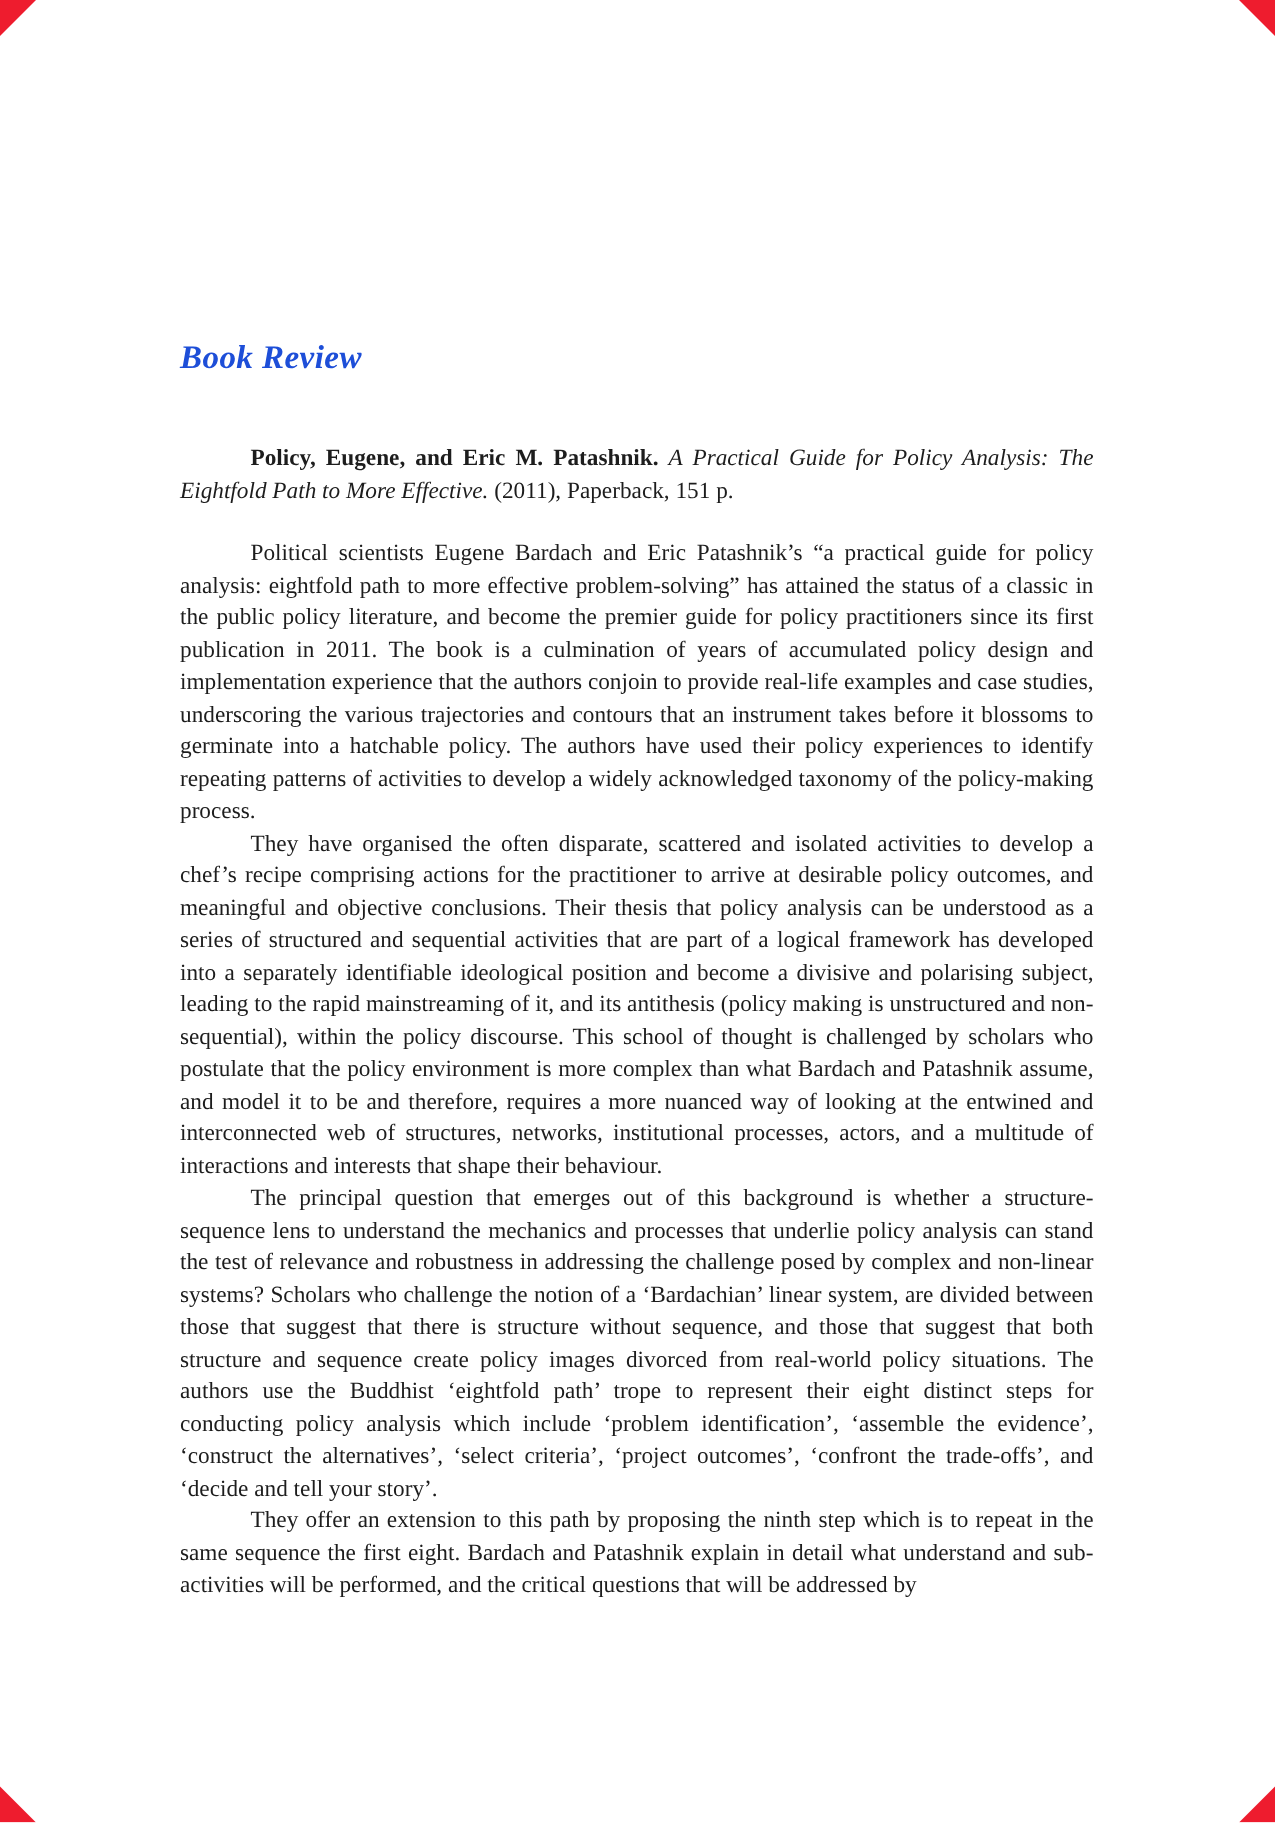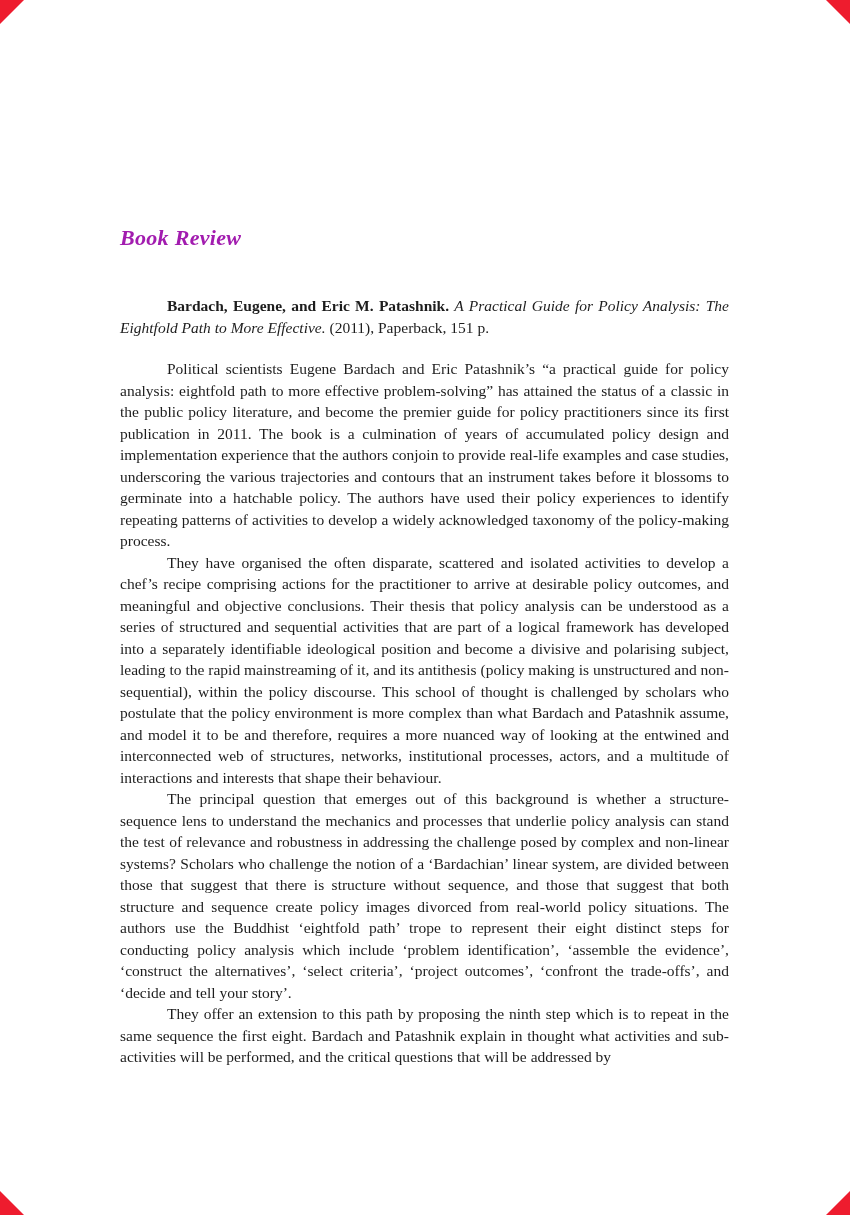--- a/index.html
+++ b/index.html
@@ -12,21 +12,21 @@
     overflow: hidden;
   }
   .doc-title {
     position: absolute;
     left: 120px;
     top: 225px;
     margin: 0;
     font-size: 22px;
     font-weight: bold;
     font-style: italic;
-    color: #a21caf;
+    color: #1d4ed8;
     letter-spacing: 0.3px;
   }
   .body-text {
     position: absolute;
     left: 120px;
     top: 295px;
     width: 609px;
     font-size: 15.5px;
     line-height: 21.5px;
     text-align: justify;
@@ -57,22 +57,22 @@
 
   <span class="corner-mark tl" style="color: rgb(238, 28, 46);"></span>
   <span class="corner-mark tr" style="color: rgb(238, 28, 46);"></span>
   <span class="corner-mark bl" style="color: rgb(238, 28, 46);"></span>
   <span class="corner-mark br" style="color: rgb(238, 28, 46);"></span>
 
   <h1 class="doc-title">Book Review</h1>
 
   <div class="body-text" style="color: rgb(29, 29, 29);">
 
-    <p class="citation"><span class="bold">Bardach, Eugene, and Eric M. Patashnik.</span> <span class="italic">A Practical Guide for Policy Analysis: The Eightfold Path to More Effective.</span> <span>(2011), Paperback, 151 p.</span></p>
+    <p class="citation"><span class="bold">Policy, Eugene, and Eric M. Patashnik.</span> <span class="italic">A Practical Guide for Policy Analysis: The Eightfold Path to More Effective.</span> <span>(2011), Paperback, 151 p.</span></p>
 
     <p>Political scientists Eugene Bardach and Eric Patashnik’s “a practical guide for policy analysis: eightfold path to more effective problem-solving” has attained the status of a classic in the public policy literature, and become the premier guide for policy practitioners since its first publication in 2011. The book is a culmination of years of accumulated policy design and implementation experience that the authors conjoin to provide real-life examples and case studies, underscoring the various trajectories and contours that an instrument takes before it blossoms to germinate into a hatchable policy. The authors have used their policy experiences to identify repeating patterns of activities to develop a widely acknowledged taxonomy of the policy-making process.</p>
     <p>They have organised the often disparate, scattered and isolated activities to develop a chef’s recipe comprising actions for the practitioner to arrive at desirable policy outcomes, and meaningful and objective conclusions. Their thesis that policy analysis can be understood as a series of structured and sequential activities that are part of a logical framework has developed into a separately identifiable ideological position and become a divisive and polarising subject, leading to the rapid mainstreaming of it, and its antithesis (policy making is unstructured and non-sequential), within the policy discourse. This school of thought is challenged by scholars who postulate that the policy environment is more complex than what Bardach and Patashnik assume, and model it to be and therefore, requires a more nuanced way of looking at the entwined and interconnected web of structures, networks, institutional processes, actors, and a multitude of interactions and interests that shape their behaviour.</p>
     <p>The principal question that emerges out of this background is whether a structure-sequence lens to understand the mechanics and processes that underlie policy analysis can stand the test of relevance and robustness in addressing the challenge posed by complex and non-linear systems? Scholars who challenge the notion of a ‘Bardachian’ linear system, are divided between those that suggest that there is structure without sequence, and those that suggest that both structure and sequence create policy images divorced from real-world policy situations. The authors use the Buddhist ‘eightfold path’ trope to represent their eight distinct steps for conducting policy analysis which include ‘problem identification’, ‘assemble the evidence’, ‘construct the alternatives’, ‘select criteria’, ‘project outcomes’, ‘confront the trade-offs’, and ‘decide and tell your story’.</p>
-    <p>They offer an extension to this path by proposing the ninth step which is to repeat in the same sequence the first eight. Bardach and Patashnik explain in thought what activities and sub-activities will be performed, and the critical questions that will be addressed by</p>
+    <p>They offer an extension to this path by proposing the ninth step which is to repeat in the same sequence the first eight. Bardach and Patashnik explain in detail what understand and sub-activities will be performed, and the critical questions that will be addressed by</p>
 
   </div>
 
 </div>
 
 </body></html>

